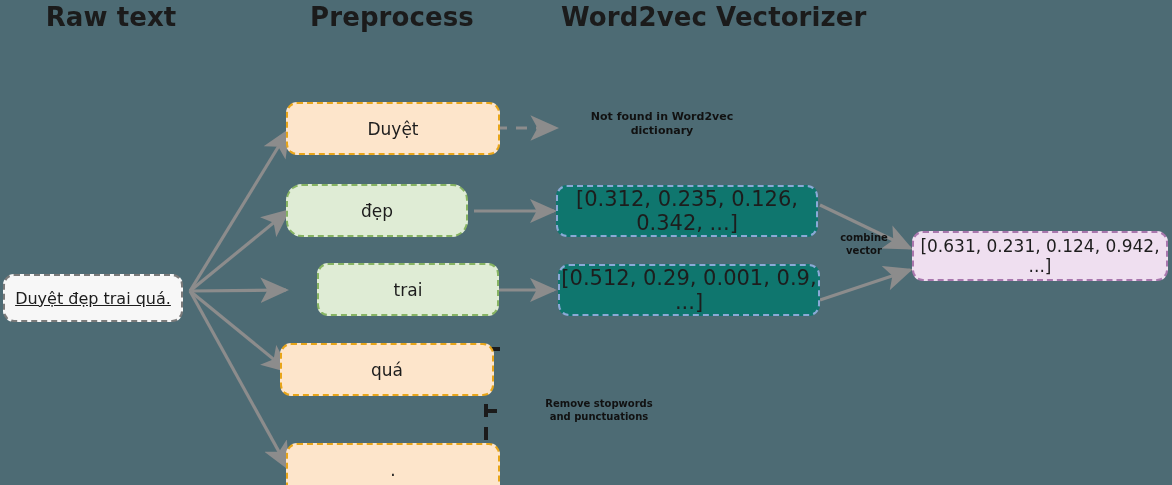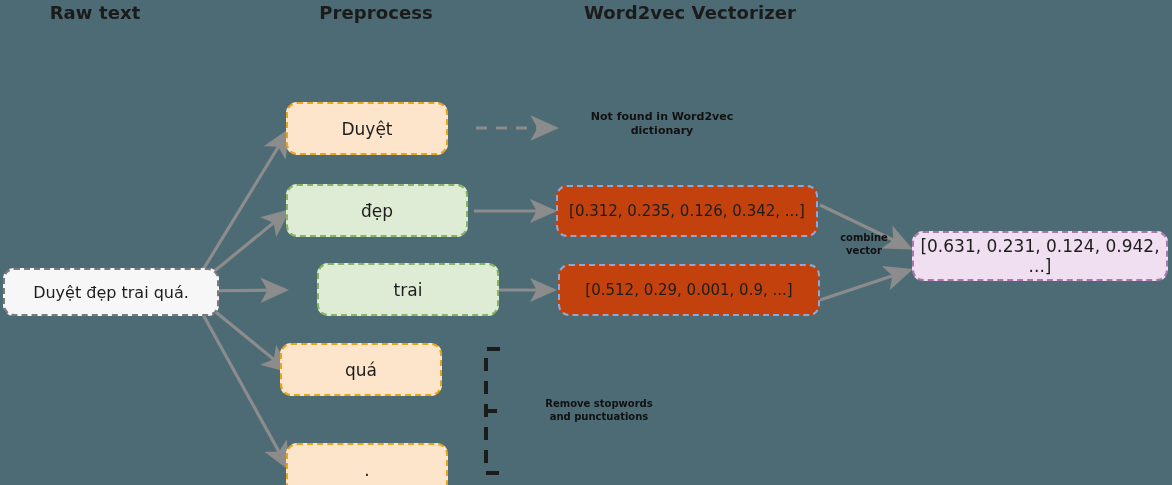--- a/index.html
+++ b/index.html
@@ -25,27 +25,28 @@
     top: 0;
     width: 1172px;
     height: 485px;
     pointer-events: none;
   }
 
   
   .col-head {
     position: absolute;
     color: #1b1b1b;
-    font-size: 18px;
+    font-size: 26px;
     font-weight: 700;
     letter-spacing: 0.1px;
     white-space: nowrap;
     text-align: center;
     top: 2px;
     font-family: "DejaVu Sans", sans-serif;
+    margin-left: 16px;
   }
   .col-head.c1 { left: 0;   width: 190px; }
   .col-head.c2 { left: 276px; width: 200px; }
   .col-head.c3 { left: 545px; width: 290px; }
   .col-head.c4 { left: 900px; width: 268px; }
 
   
   .node {
     position: absolute;
     box-sizing: border-box;
@@ -53,50 +54,51 @@
     align-items: center;
     justify-content: center;
     border-radius: 11px;
     font-size: 17px;
     color: #1d1d1d;
     text-align: center;
     font-family: "DejaVu Sans", sans-serif;
   }
 
   .node.raw {
-    left: 3px;  top: 268px;  width: 216px; height: 48px;
+    left: 3px;  top: 274px;  width: 180px; height: 48px;
     background: #f7f7f7;
     border: 2px dashed #7a7a7a;
     font-size: 16px;
+    text-decoration: underline;
   }
   .node.token-orange {
-    width: 162px; height: 53px;
+    width: 214px; height: 53px;
     background: #fde5cb;
     border: 2px dashed #e8a519;
   }
   .node.token-green {
     width: 182px; height: 53px;
     background: #dfecd5;
     border: 2px dashed #87b463;
   }
   .node.vec-blue {
     width: 262px; height: 52px;
-    background: #c2410c;
+    background: #0f766e;
     border: 2px dashed #8aa9d6;
-    font-size: 15px;
+    font-size: 21px;
   }
   .node.out-purple {
     left: 912px; top: 231px; width: 256px; height: 50px;
     background: #efdff0;
     border: 2px dashed #a977ae;
     font-size: 17px;
   }
 
   .n-duyet { left: 286px; top: 102px; }
-  .n-dep   { left: 286px; top: 184px; }
+  .n-dep   { left: 286px; top: 184px; border-radius: 16px; }
   .n-trai  { left: 286px; top: 263px; margin-left: 31px; }
   .n-qua   { left: 280px; top: 343px; }
   .n-dot   { left: 286px; top: 443px; }
 
   .v-dep  { left: 556px; top: 185px; }
   .v-trai { left: 558px; top: 264px; }
 
   
   .note {
     position: absolute;

